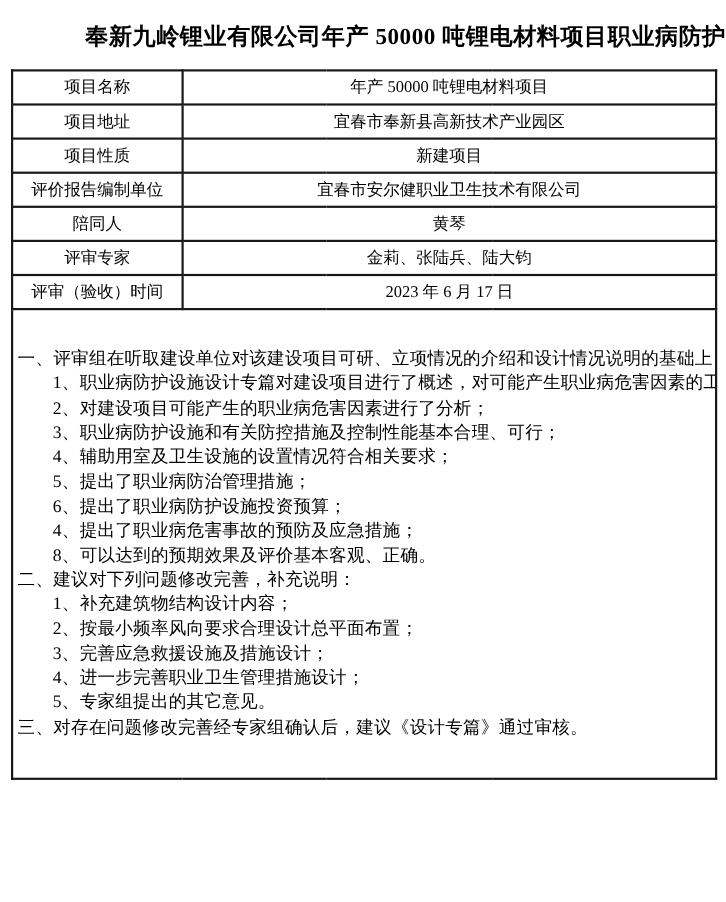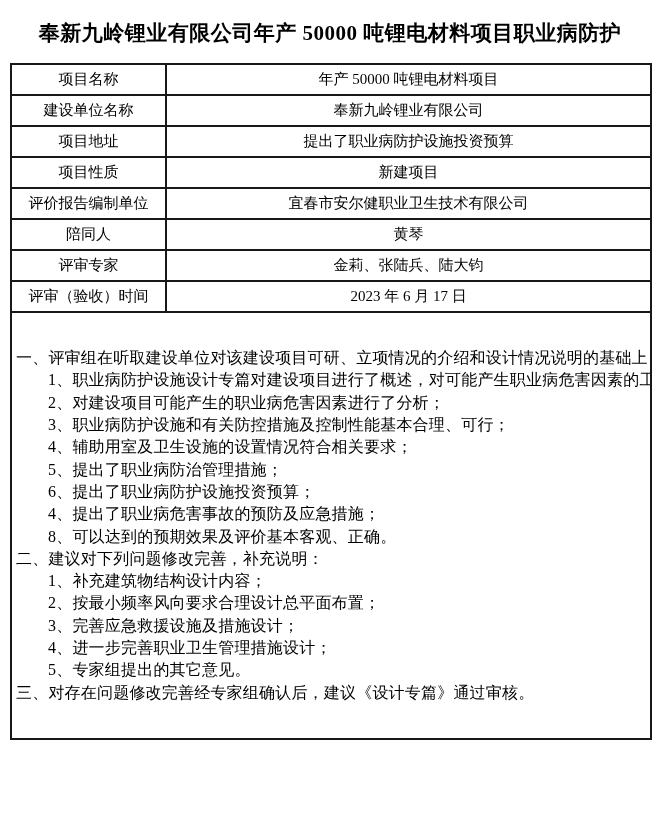--- a/index.html
+++ b/index.html
@@ -9,21 +9,21 @@
   }
   body {
     width: 660px;
     height: 820px;
     color: #000000;
     font-family: "Liberation Serif", "DejaVu Serif", serif;
     overflow: hidden;
   }
   .page-title {
     padding-top: 13px;
-    text-align: center;
+    text-align: right;
     font-weight: bold;
     font-size: 21px;
     line-height: 40px;
     letter-spacing: 0.5px;
   }
   table.info-table {
     border-collapse: collapse;
     table-layout: fixed;
     width: 640px;
     margin: 10px 10px 0 10px;
@@ -72,26 +72,22 @@
     <col style="width:131px">
     <col style="width:151px">
     <col style="width:203px">
   </colgroup>
   <tbody>
     <tr class="info-row">
       <td>项目名称</td>
       <td colspan="3">年产 50000 吨锂电材料项目</td>
     </tr>
     <tr class="info-row">
-      <td>建设单位名称</td>
-      <td colspan="3">奉新九岭锂业有限公司</td>
-    </tr>
-    <tr class="info-row">
       <td>项目地址</td>
-      <td colspan="3">提出了职业病防护设施投资预算</td>
+      <td colspan="3">宜春市奉新县高新技术产业园区</td>
     </tr>
     <tr class="info-row">
       <td>项目性质</td>
       <td colspan="3">新建项目</td>
     </tr>
     <tr class="info-row">
       <td>评价报告编制单位</td>
       <td colspan="3">宜春市安尔健职业卫生技术有限公司</td>
     </tr>
     <tr class="info-row">

